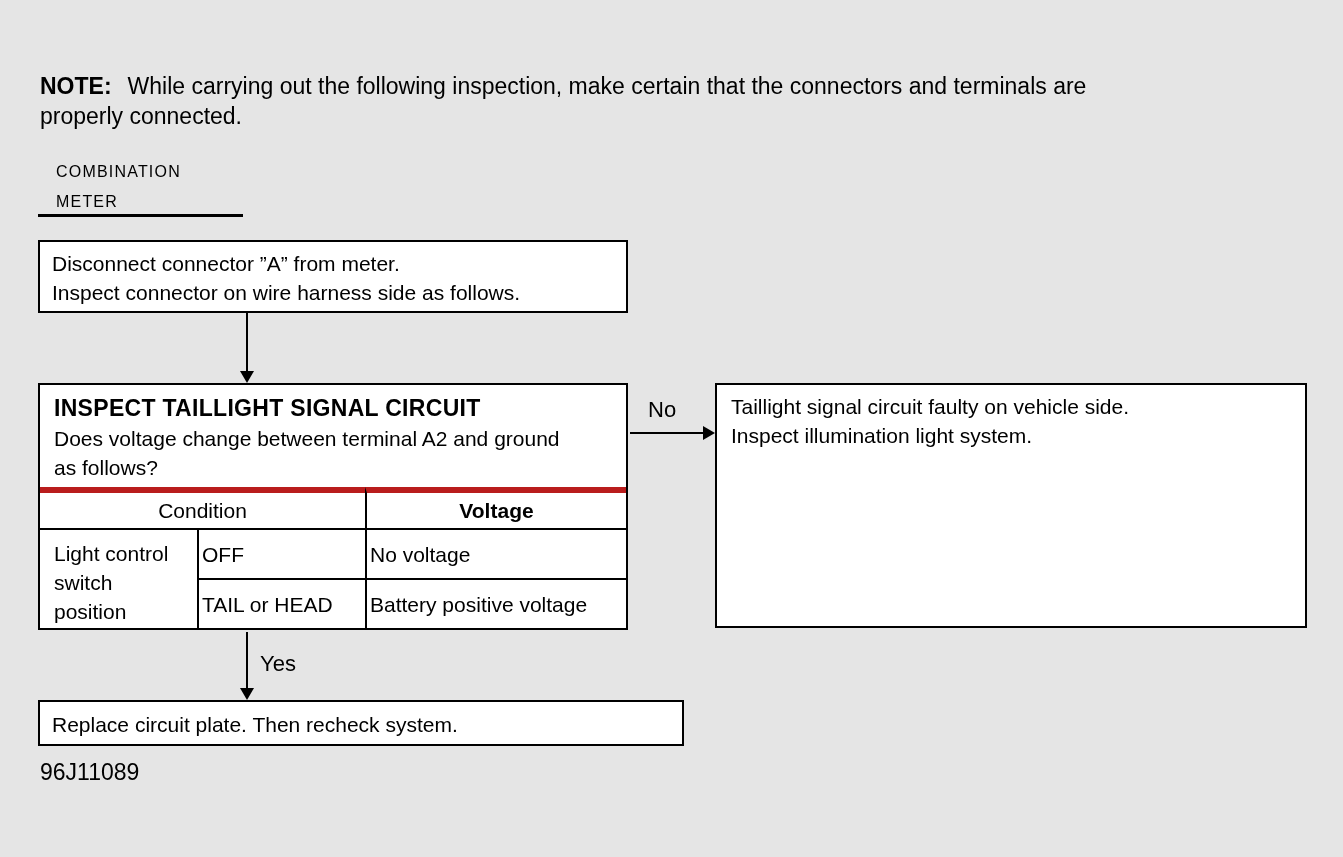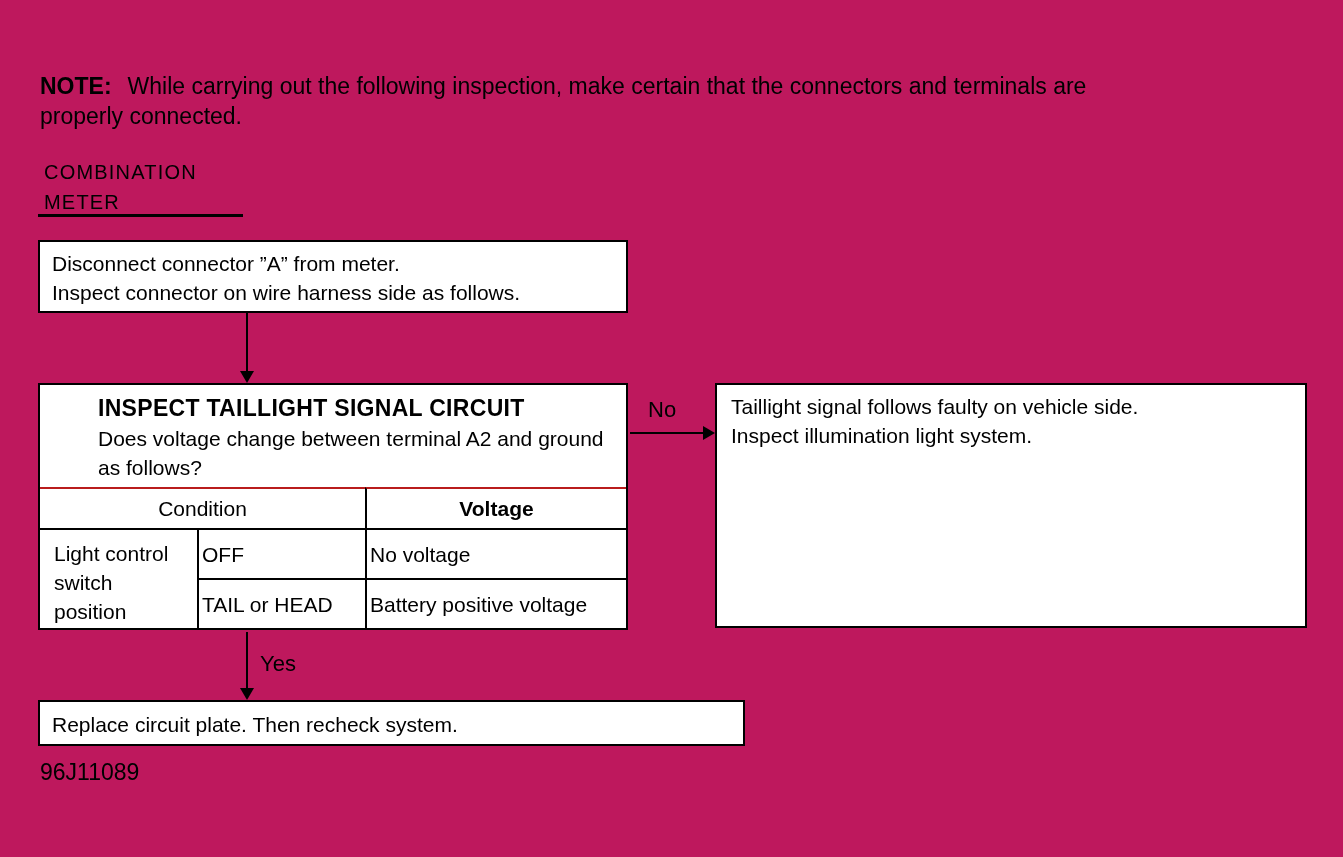--- a/index.html
+++ b/index.html
@@ -1,76 +1,76 @@
 <!DOCTYPE html>
 <html><head>
 <meta charset="utf-8">
 <style>
   html, body { margin: 0; padding: 0; background: #ffffff; }
   .page {
     position: relative;
     width: 1343px;
     height: 857px;
-    background: #be185d;
+    background: #e5e5e5;
     color: #000000;
     font-family: "Liberation Sans", sans-serif;
     overflow: hidden;
   }
   
   .note {
     position: absolute;
     left: 40px; top: 71px; width: 1280px;
     font-size: 23px; line-height: 30px;
   }
   .note-label { font-weight: bold; margin-right: 16px; }
   
   .heading {
     position: absolute;
-    left: 44px; top: 157px;
-    font-size: 20px; line-height: 30px; letter-spacing: 1.2px;
+    left: 56px; top: 157px;
+    font-size: 16px; line-height: 30px; letter-spacing: 1.2px;
   }
   .heading-rule {
     position: absolute;
     left: 38px; top: 214px; width: 205px; height: 3px;
     background: #000000;
   }
   
   .box {
     position: absolute;
     border: 2px solid #000000;
     background: #ffffff;
     box-sizing: border-box;
     font-size: 21px; line-height: 29px;
   }
   .box1 { left: 38px; top: 240px; width: 590px; height: 73px; padding: 7px 12px; }
   .box2 { left: 38px; top: 383px; width: 590px; height: 247px; }
-  .box2-head { position: absolute; left: 0; top: 0; right: 0; height: 102px; padding: 7px 14px; box-sizing: border-box; margin-left: 44px; }
+  .box2-head { position: absolute; left: 0; top: 0; right: 0; height: 102px; padding: 7px 14px; box-sizing: border-box; }
   .box2-title { font-weight: bold; font-size: 23px; line-height: 32px; letter-spacing: 0.3px; }
   
   .tbl {
     position: absolute;
     left: 0; right: 0; top: 102px; bottom: 0;
     display: grid;
     grid-template-columns: 157px 168px 1fr;
     grid-template-rows: 41px 1fr 1fr;
   }
   .cell { box-sizing: border-box; font-size: 21px; }
-  .cell-h { display: flex; align-items: center; justify-content: center; border-top: 2px solid #b91c1c; }
+  .cell-h { display: flex; align-items: center; justify-content: center; border-top: 6px solid #b91c1c; }
   .cell-cond { grid-area: 1 / 1 / 2 / 3; }
   .cell-volt { grid-area: 1 / 3 / 2 / 4; border-left: 2px solid #000; font-weight: bold; }
   .cell-label { grid-area: 2 / 1 / 4 / 2; border-top: 2px solid #000; padding: 9px 10px 0 14px; line-height: 29px; }
   .cell-body { display: flex; align-items: center; padding-left: 3px; border-top: 2px solid #000; border-left: 2px solid #000; }
   .cell-off  { grid-area: 2 / 2 / 3 / 3; }
   .cell-novolt { grid-area: 2 / 3 / 3 / 4; }
   .cell-tail { grid-area: 3 / 2 / 4 / 3; }
   .cell-batt { grid-area: 3 / 3 / 4 / 4; }
   
   .box-right { left: 715px; top: 383px; width: 592px; height: 245px; padding: 7px 14px; }
   
-  .box3 { left: 38px; top: 700px; width: 707px; height: 46px; padding: 8px 12px; }
+  .box3 { left: 38px; top: 700px; width: 646px; height: 46px; padding: 8px 12px; }
   
   .vline { position: absolute; width: 2px; background: #000000; }
   .hline { position: absolute; height: 2px; background: #000000; }
   .arrow1-line { left: 246px; top: 313px; height: 60px; }
   .arrow2-line { left: 246px; top: 632px; height: 56px; }
   .no-line { left: 630px; top: 432px; width: 73px; }
   .head-down {
     position: absolute; width: 0; height: 0;
     border-left: 7px solid transparent; border-right: 7px solid transparent;
     border-top: 12px solid #000000;
@@ -128,21 +128,21 @@
       <div class="cell cell-body cell-tail">TAIL or HEAD</div>
       <div class="cell cell-body cell-batt">Battery positive voltage</div>
     </div>
   </div>
 
   <div class="hline no-line"></div>
   <div class="head-right no-head"></div>
   <div class="branch-lbl no-lbl">No</div>
 
   <div class="box box-right">
-    <div>Taillight signal follows faulty on vehicle side.</div>
+    <div>Taillight signal circuit faulty on vehicle side.</div>
     <div>Inspect illumination light system.</div>
   </div>
 
   <div class="vline arrow2-line"></div>
   <div class="head-down arrow2-head"></div>
   <div class="branch-lbl yes-lbl">Yes</div>
 
   <div class="box box3">
     <div>Replace circuit plate. Then recheck system.</div>
   </div>

